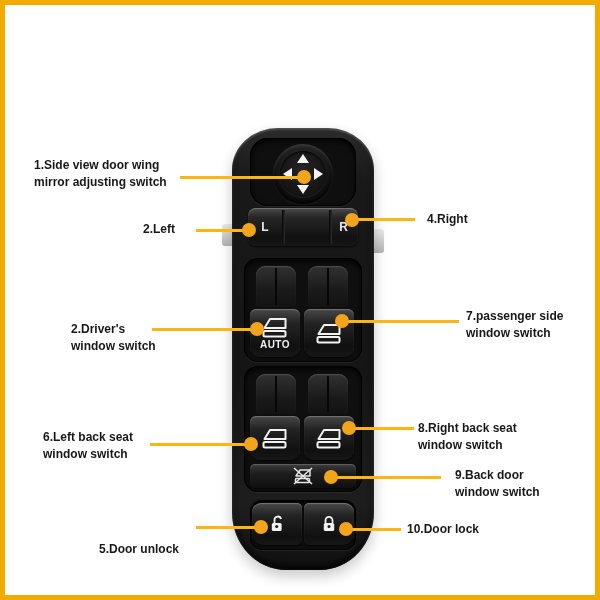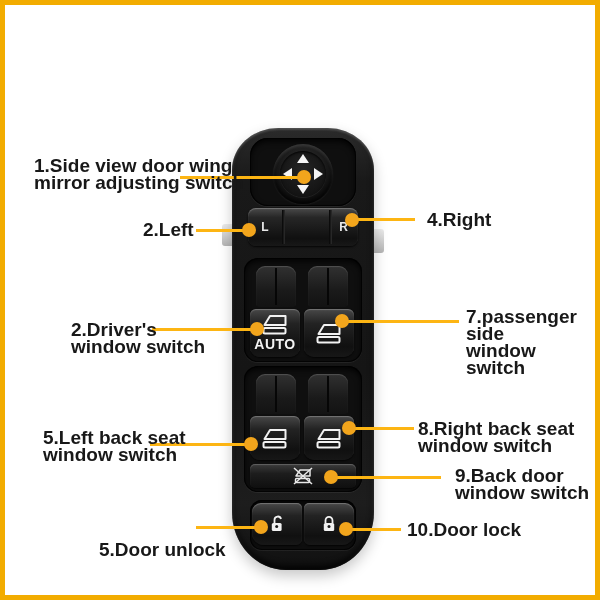--- a/index.html
+++ b/index.html
@@ -14,21 +14,21 @@
   
   .title-wrap{position:absolute;top:12px;left:0;width:600px;text-align:center;z-index:5;}
   .title{display:inline-block;font-size:51px;font-weight:bold;color:var(--title);
          transform:scaleX(.78);transform-origin:50% 50%;letter-spacing:0;white-space:nowrap;}
   .subtitle{position:absolute;top:70px;left:0;width:600px;text-align:center;font-size:17px;
             font-weight:bold;color:var(--subtitle);line-height:21px;white-space:pre-line;z-index:5;}
 
   
   .c-line{position:absolute;height:3px;background:var(--line);z-index:11;}
   .c-dot{position:absolute;width:14px;height:14px;border-radius:50%;background:var(--dot);z-index:12;}
-  .c-label{position:absolute;font-size:19px;line-height:17px;font-weight:bold;color:var(--label);
+  .c-label{position:absolute;font-size:12px;line-height:17px;font-weight:bold;color:var(--label);
            white-space:pre-line;z-index:11;}
 
   
   .clip{position:absolute;z-index:1;background:linear-gradient(180deg,#ececec,#b4b4b4);border-radius:3px;}
   .body{position:absolute;left:232px;top:128px;width:142px;height:442px;z-index:2;
         background:linear-gradient(180deg,#2b2b2b,#191919 12%,#151515 55%,#1d1d1d 85%,#101010);
         border-radius:46px 46px 54px 54px / 42px 42px 58px 58px;
         box-shadow:inset 0 2px 2px rgba(255,255,255,.16),inset 2px 0 3px rgba(255,255,255,.05),
                    inset -2px 0 3px rgba(255,255,255,.05),inset 0 -4px 6px rgba(0,0,0,.85),
                    0 6px 14px rgba(0,0,0,.22);}
@@ -47,21 +47,21 @@
   .lr-letter{position:absolute;top:0;height:38px;line-height:38px;text-align:center;
         color:#e9e9e9;font-size:12px;font-weight:bold;}
   .tab{position:absolute;border-radius:9px 9px 4px 4px;
         background:linear-gradient(180deg,#313131,#1a1a1a 60%,#131313);
         box-shadow:inset 0 1px 1px rgba(255,255,255,.16);}
   .tab .groove{position:absolute;left:50%;top:2px;bottom:2px;width:2px;margin-left:-1px;background:#060606;}
   .face{position:absolute;border-radius:6px 6px 10px 10px;display:flex;flex-direction:column;
         align-items:center;justify-content:center;
         background:linear-gradient(180deg,#484848,#232323 30%,#101010 78%,#171717);
         box-shadow:inset 0 1px 1px rgba(255,255,255,.25),0 1px 2px rgba(0,0,0,.8);}
-  .auto-text{color:#f2f2f2;font-size:14px;font-weight:bold;letter-spacing:.5px;margin-top:1px;}
+  .auto-text{color:#f2f2f2;font-size:10px;font-weight:bold;letter-spacing:.5px;margin-top:1px;}
   .wide-btn{position:absolute;border-radius:5px;display:flex;align-items:center;justify-content:center;
         background:linear-gradient(180deg,#3c3c3c,#1d1d1d 40%,#0f0f0f);
         box-shadow:inset 0 1px 1px rgba(255,255,255,.2),0 1px 2px rgba(0,0,0,.8);}
 </style>
 </head>
 <body>
 
 <div class="frame">
   <div class="border-overlay"></div>
 
@@ -175,21 +175,21 @@
   </div>
   <div>
     <div class="c-line" style="left:152px;top:328px;width:104px;"></div>
     <div class="c-dot" style="left:250px;top:322px;"></div>
     <div class="c-label" style="left:71px;top:321px;">2.Driver's
 window switch</div>
   </div>
   <div>
     <div class="c-line" style="left:150px;top:443px;width:100px;"></div>
     <div class="c-dot" style="left:244px;top:437px;"></div>
-    <div class="c-label" style="left:43px;top:429px;">5.Left back seat
+    <div class="c-label" style="left:43px;top:429px;">6.Left back seat
 window switch</div>
   </div>
   <div>
     <div class="c-line" style="left:196px;top:526px;width:64px;"></div>
     <div class="c-dot" style="left:254px;top:520px;"></div>
     <div class="c-label" style="left:99px;top:541px;">5.Door unlock</div>
   </div>
   <div>
     <div class="c-line" style="left:353px;top:218px;width:62px;"></div>
     <div class="c-dot" style="left:345px;top:213px;"></div>

